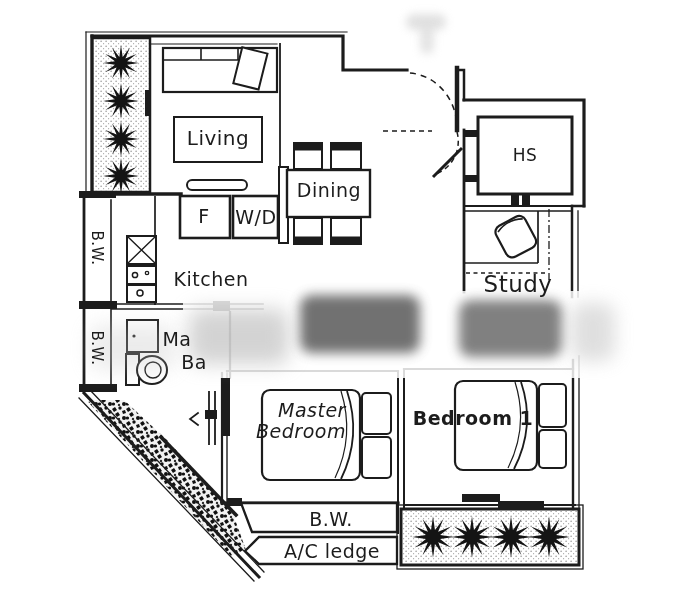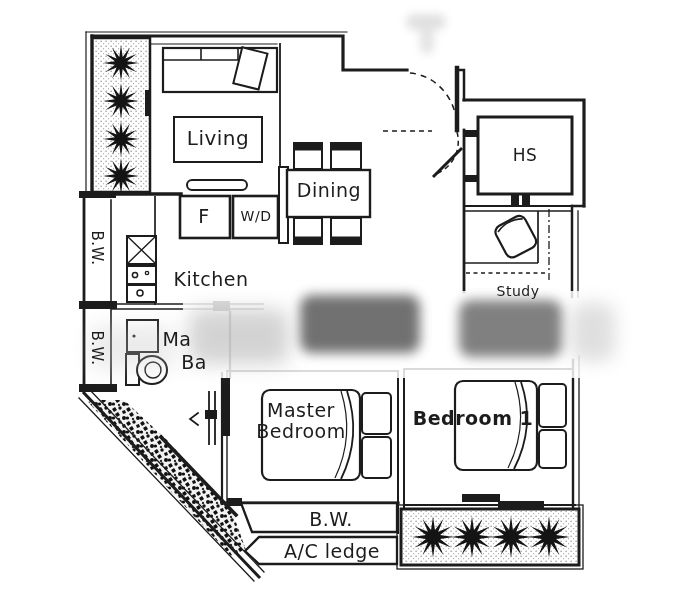--- a/index.html
+++ b/index.html
@@ -5,21 +5,21 @@
   html,body{margin:0;padding:0;background:#ffffff;}
   .stage{
     position:relative;width:681px;height:600px;background:#ffffff;overflow:hidden;
     font-family:"DejaVu Sans","Liberation Sans",sans-serif;color:#1c1c1c;
   }
   .stage svg{position:absolute;left:0;top:0;z-index:1;}
   .lbl{
     position:absolute;z-index:3;white-space:nowrap;color:#1c1c1c;
     transform:translate(-50%,-50%);letter-spacing:.5px;line-height:1.08;
   }
-  .lbl.center{text-align:center;}
+  .lbl.center{text-align:right;font-style:italic;}
   .vert{transform:translate(-50%,-50%) rotate(90deg);}
   .smudge{position:absolute;z-index:2;border-radius:10px;}
   .blurband{
     position:absolute;z-index:2;left:183px;top:291px;width:434px;height:87px;
     background:rgba(255,255,255,0.84);
   }
   .blurband .blob{position:absolute;border-radius:12px;}
 </style>
 </head>
 <body>
@@ -239,27 +239,27 @@
     <div class="blob" style="left:388px;top:12px;width:44px;height:58px;background:#b9b9b9;filter:blur(9px);opacity:.45;"></div>
   </div>
   <div class="smudge" style="left:90px;top:325px;width:85px;height:45px;background:#c0c0c0;filter:blur(10px);opacity:.3;"></div>
   <div class="smudge" style="left:406px;top:14px;width:40px;height:16px;background:#cdcdcd;filter:blur(4px);opacity:.6;"></div>
   <div class="smudge" style="left:420px;top:26px;width:14px;height:28px;background:#d2d2d2;filter:blur(4px);opacity:.6;"></div>
 
   <div class="lbl" style="left:218px;top:139px;font-size:20px;">Living</div>
   <div class="lbl" style="left:329px;top:190px;font-size:19px;">Dining</div>
   <div class="lbl" style="left:525px;top:155px;font-size:17px;">HS</div>
   <div class="lbl" style="left:204px;top:216px;font-size:19px;">F</div>
-  <div class="lbl" style="left:256px;top:217px;font-size:14px;">W/D</div>
+  <div class="lbl" style="left:256px;top:217px;font-size:19px;">W/D</div>
   <div class="lbl" style="left:211px;top:279px;font-size:19px;">Kitchen</div>
   <div class="lbl vert" style="left:97px;top:248px;font-size:15px;">B.W.</div>
   <div class="lbl vert" style="left:97px;top:348px;font-size:15px;">B.W.</div>
   <div class="lbl" style="left:177px;top:339px;font-size:19px;">Ma</div>
   <div class="lbl" style="left:174px;top:362px;font-size:19px;margin-left:20px;">Ba</div>
-  <div class="lbl" style="left:518px;top:292px;font-size:14px;">Study</div>
+  <div class="lbl" style="left:518px;top:284px;font-size:23px;">Study</div>
   <div class="lbl center" style="left:301px;top:421px;font-size:19px;">
     <div>Master</div>
     <div>Bedroom</div>
   </div>
   <div class="lbl" style="left:473px;top:418px;font-size:19px;font-weight:bold;">Bedroom 1</div>
   <div class="lbl" style="left:331px;top:519px;font-size:19px;">B.W.</div>
   <div class="lbl" style="left:332px;top:551px;font-size:19px;">A/C ledge</div>
 
 </div>
 

